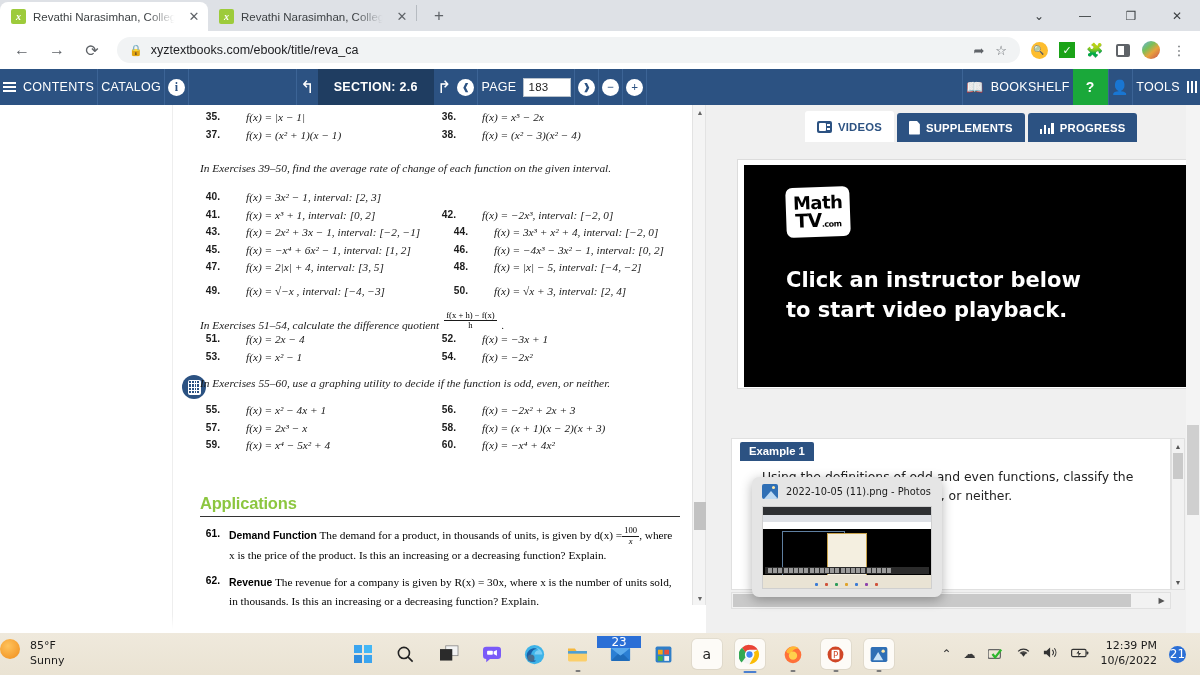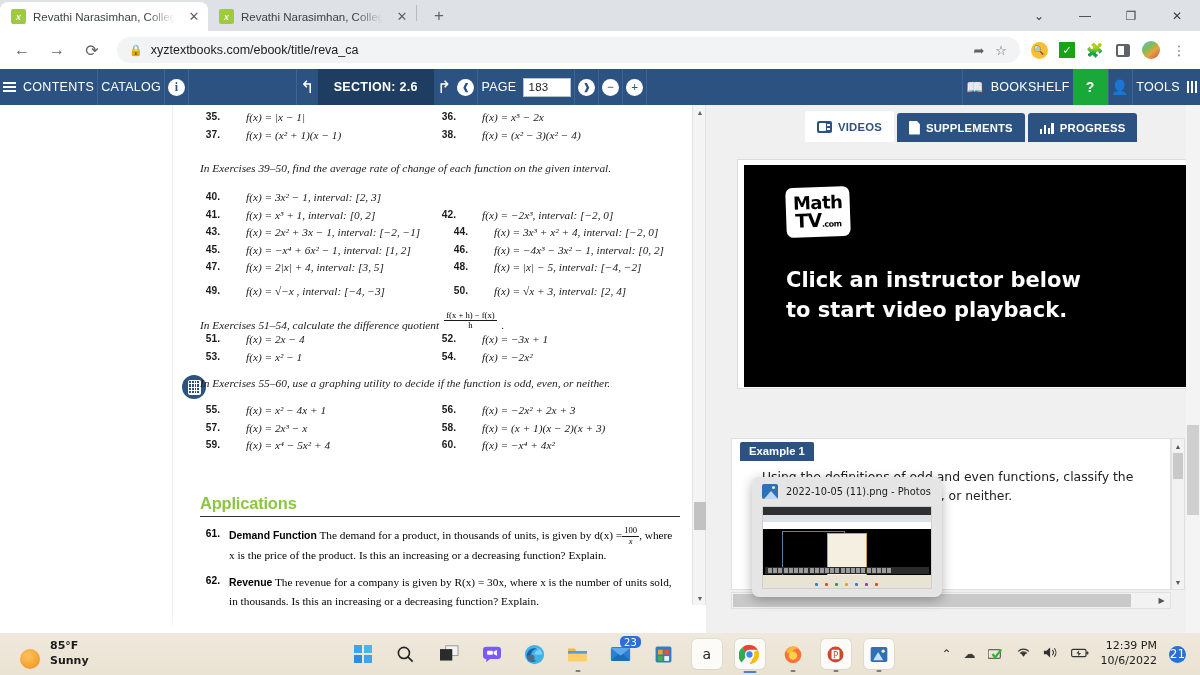--- a/index.html
+++ b/index.html
@@ -286,21 +286,21 @@
   .rp-vscroll .thumb { position:absolute; left:1px; top: 14px; width: 10px; height: 26px; background:#c9c9c9; }
   .outer-vscroll { position:absolute; left: 1186px; top: 105px; width: 14px; height: 528px; background:#f4f4f4; }
   .outer-vscroll .thumb { position:absolute; left:1px; top: 320px; width:12px; height: 90px; background:#cfcfcf;}
 
   
   .taskbar {
     position: absolute; left: 0; top: 633px; width: 1200px; height: 42px;
     background: linear-gradient(180deg,#efe9dc 0%, #eae3d3 100%);
     display: flex; align-items: center;
   }
-  .weather { display: flex; align-items: flex-end; gap: 10px; padding-left: 20px; width: 300px; font-weight: bold; }
+  .weather { display: flex; align-items: flex-start; gap: 10px; width: 300px; }
   .sun { width: 20px; height: 20px; border-radius: 50%;
     background: radial-gradient(circle at 40% 35%, #ffc35c, #ef8c1b); }
   .weather-txt { font-size: 11px; color: #1b1b1b; line-height: 1.32; font-family: "DejaVu Sans", sans-serif; }
   .tb-apps { flex: 1 1 auto; display: flex; align-items: center; justify-content: center; gap: 13px; }
   .tapp { width: 30px; height: 30px; display: flex; align-items: center; justify-content: center;
     position: relative; border-radius: 5px; }
   .tapp.boxed { background: #fdfbf7; box-shadow: 0 0 0 1px rgba(0,0,0,.05); }
   .underline { position: absolute; bottom: -4px; left: 50%; transform: translateX(-50%);
     width: 13px; height: 2.5px; border-radius: 2px; background: #4a7fd0; }
   .dot-ind { position: absolute; bottom: -3px; left: 50%; transform: translateX(-50%);
@@ -308,22 +308,22 @@
   .win-logo { width: 18px; height: 18px; display: grid; grid-template-columns: 1fr 1fr;
     grid-template-rows: 1fr 1fr; gap: 2px; }
   .win-logo i { display: block; background: #2ea7ef; }
   .win-logo i:nth-child(1){background:#3ba5ef;} .win-logo i:nth-child(2){background:#44b7f5;}
   .win-logo i:nth-child(3){background:#2f8ddf;} .win-logo i:nth-child(4){background:#3ba5ef;}
   .tb-right { display: flex; align-items: center; gap: 12px; padding-right: 14px; }
   .tray-ic { font-size: 12px; color: #3a3a3a; }
   .clock { font-size: 11px; color: #1b1b1b; text-align: right; line-height: 1.35; font-family:"DejaVu Sans", sans-serif;}
   .badge-blue { width: 17px; height: 17px; border-radius: 50%; background: #2b6fd6; color: #fff;
     font-size: 12px; display: flex; align-items: center; justify-content: center; font-family:"DejaVu Sans", sans-serif;}
-  .mail-badge { position:absolute; top:-3px; right:-5px; background:#2b6fd6; color:#fff; border-radius:5px;
-    font-size:10px; padding:0 4px; height:12px; display:flex; align-items:center; font-family:"DejaVu Sans",sans-serif;}
+  .mail-badge { position:absolute; top:-3px; right:-5px; background:#2b6fd6; color:#fff; border-radius:0;
+    font-size:12px; padding:0 14px; height:12px; display:flex; align-items:center; font-family:"DejaVu Sans",sans-serif;}
 </style>
 </head>
 <body>
 
 <div id="root">
 
   <div class="chrome-tabstrip">
     <div class="tab active">
       <span class="tab-fav">x</span>
       <span class="tab-title">Revathi Narasimhan, College Algebra</span>

